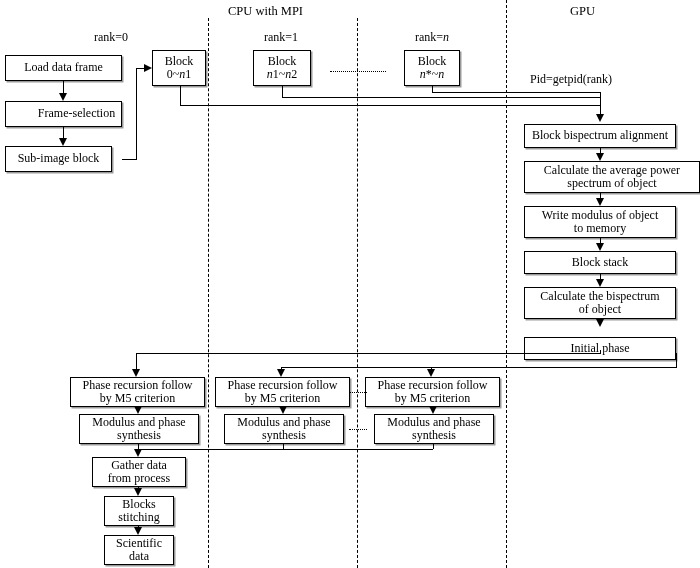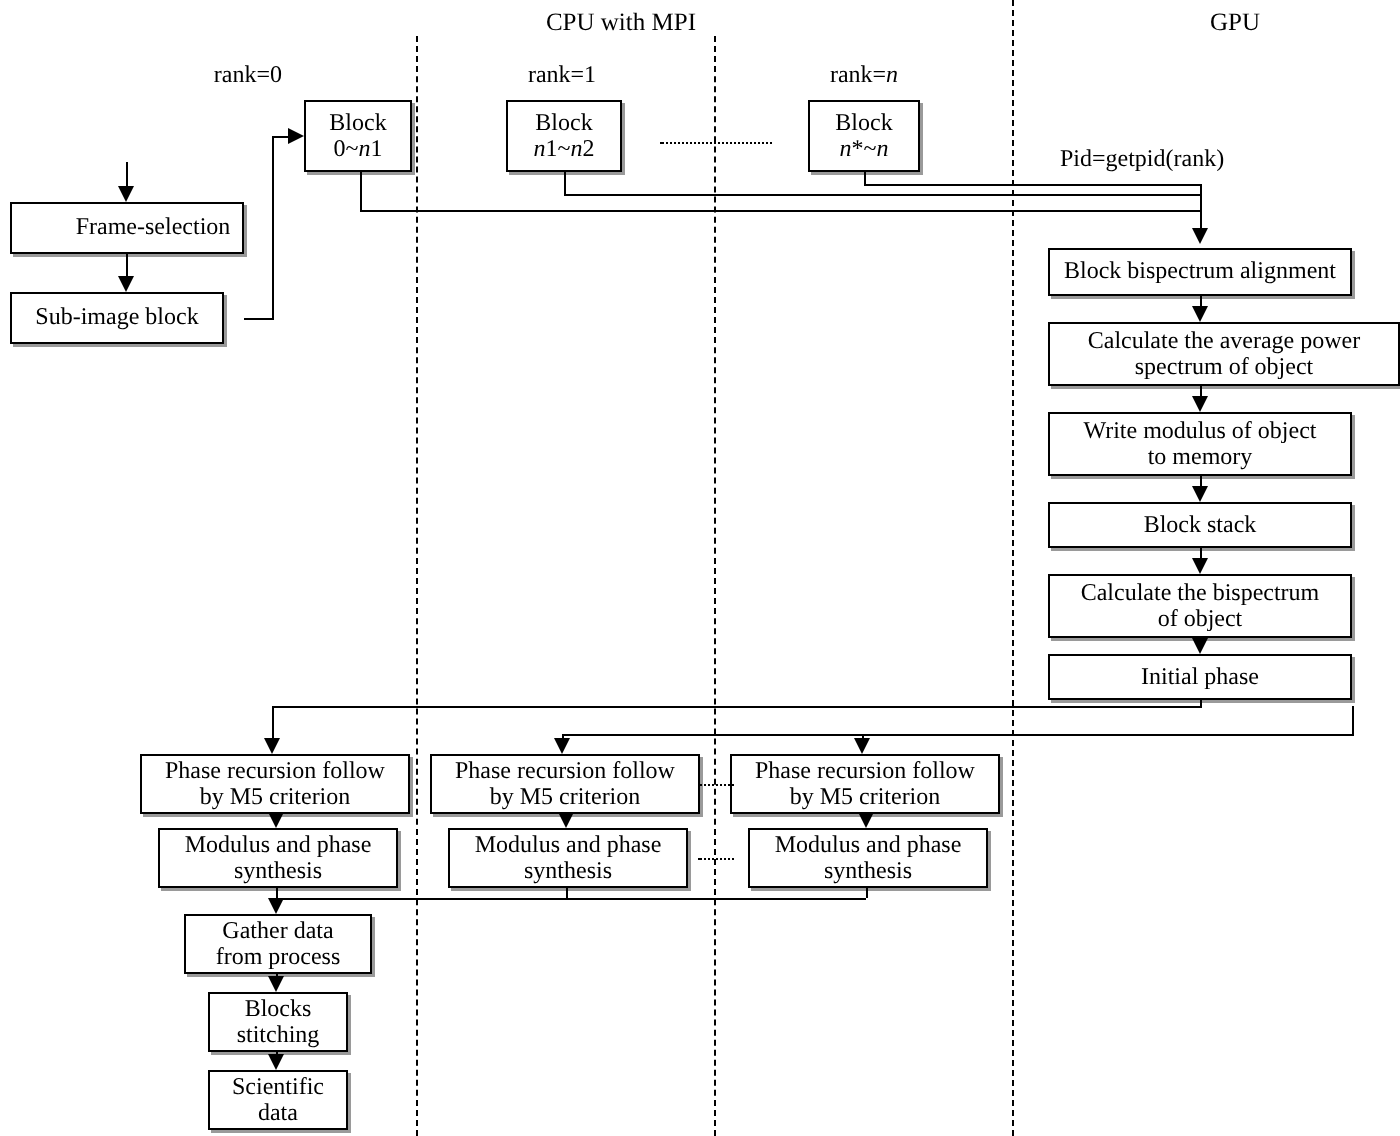--- a/index.html
+++ b/index.html
@@ -13,21 +13,21 @@
     height: 568px;
     background: #ffffff;
     font-family: "Liberation Serif", "DejaVu Serif", serif;
     overflow: hidden;
   }
   .hdr {
     position: absolute;
     font-size: 12.5px;
     color: #000;
     white-space: nowrap;
-    text-align: right;
+    text-align: left;
   }
   .rank {
     position: absolute;
     font-size: 12px;
     color: #000;
     white-space: nowrap;
     text-align: center;
   }
   .pid {
     position: absolute;
@@ -88,31 +88,34 @@
   }
 </style>
 </head>
 <body>
 
 <div id="canvas">
 
   <div class="hdr" style="left:228px; top:4px; width:120px;">CPU with MPI</div>
   <div class="hdr" style="left:570px; top:4px; width:60px;">GPU</div>
 
-  <div class="rank" style="left:81px; top:30px; width:60px;text-align:right;">rank=0</div>
+  <div class="rank" style="left:81px; top:30px; width:60px;">rank=0</div>
   <div class="rank" style="left:251px; top:30px; width:60px;">rank=1</div>
   <div class="rank" style="left:402px; top:30px; width:60px;">
     rank=<em>n</em></div>
 
   <div class="pid" style="left:530px; top:72px;">Pid=getpid(rank)</div>
 
   <div class="vline" style="left:208px; top:18px; height:550px;"></div>
   <div class="vline" style="left:357px; top:18px; height:550px;"></div>
   <div class="vline" style="left:506px; top:0px; height:568px;"></div>
 
+  <div class="box" style="left:5px; top:55px; width:117px; height:26px;">
+    <span>Load data frame</span>
+  </div>
   <div class="box" style="left:5px; top:101px; width:117px; height:26px;padding-left:28px;">
     <span>Frame-selection</span>
   </div>
   <div class="box" style="left:5px; top:146px; width:107px; height:26px;">
     <span>Sub-image block</span>
   </div>
 
   <div class="ln-v" style="left:63px; top:81px; height:12px;"></div>
   <div class="arrow-d" style="left:58.5px; top:93px;"></div>
   <div class="ln-v" style="left:63px; top:127px; height:11px;"></div>
@@ -173,21 +176,21 @@
       <span>Write modulus of object</span>
       <span>to memory</span>
     </div>
   </div>
   <div class="box" style="left:524px; top:287px; width:152px; height:32px;">
     <div>
       <span>Calculate the bispectrum</span>
       <span>of object</span>
     </div>
   </div>
-  <div class="box" style="left:524px; top:327px; width:152px; height:23px;">
+  <div class="box" style="left:524px; top:337px; width:152px; height:23px;">
     <span>Initial phase</span>
   </div>
 
   <div class="ln-v" style="left:600px; top:148px; height:5px;"></div>
   <div class="arrow-d" style="left:595.5px; top:153px;"></div>
   <div class="ln-v" style="left:600px; top:193px; height:5px;"></div>
   <div class="arrow-d" style="left:595.5px; top:198px;"></div>
   <div class="ln-v" style="left:600px; top:238px; height:5px;"></div>
   <div class="arrow-d" style="left:595.5px; top:243px;"></div>
   <div class="ln-v" style="left:600px; top:274px; height:5px;"></div>

